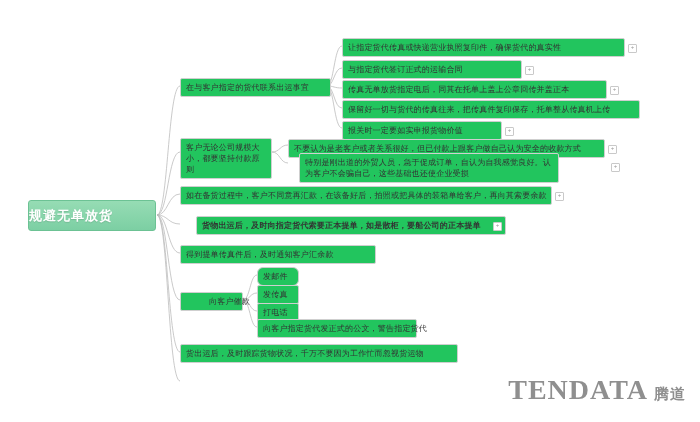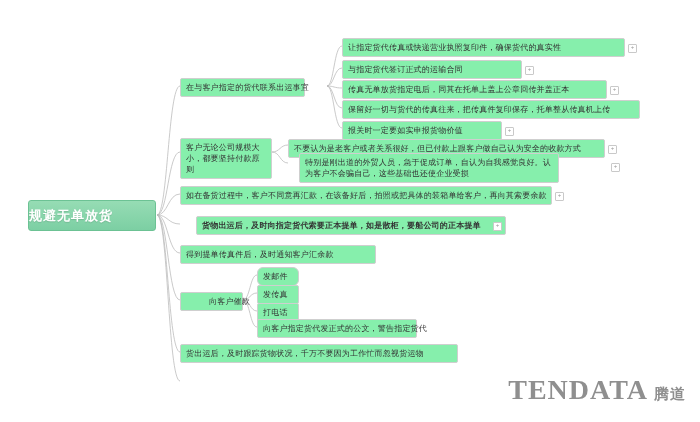--- a/index.html
+++ b/index.html
@@ -20,21 +20,21 @@
     left: 0;
     top: 0;
     width: 700px;
     height: 422px;
     pointer-events: none;
   }
   .node {
     position: absolute;
     box-sizing: border-box;
     border: 1px solid #cfcfcf;
-    background: #86efac;
+    background: #22c55e;
     border-radius: 2px;
     color: #333333;
     font-size: 8px;
     line-height: 11px;
     padding: 3px 5px;
     white-space: nowrap;
     letter-spacing: 0.2px;
   }
   .node.wrap {
     white-space: normal;
@@ -121,21 +121,21 @@
       <path d="M243,300 C250,300 250,293 257,293"></path>
       <path d="M243,300 C250,300 250,311 257,311"></path>
       <path d="M243,300 C250,300 250,327 257,327"></path>
     </g>
   </svg>
 
   <div class="root" style="left:28px; top:200px; width:128px; height:31px;">
     <span>规避无单放货</span>
   </div>
 
-  <div class="node" style="left:180px; top:78px; width:125px;">
+  <div class="node" style="left:180px; top:78px; width:151px;">
     <span>在与客户指定的货代联系出运事宜</span>
   </div>
   <div class="node" style="left:342px; top:38px; width:283px;">
     <span>让指定货代传真或快递营业执照复印件，确保货代的真实性</span>
   </div>
   <div class="plus" style="left:628px; top:44px;">+</div>
   <div class="node" style="left:342px; top:60px; width:180px;">
     <span>与指定货代签订正式的运输合同</span>
   </div>
   <div class="plus" style="left:525px; top:66px;">+</div>

